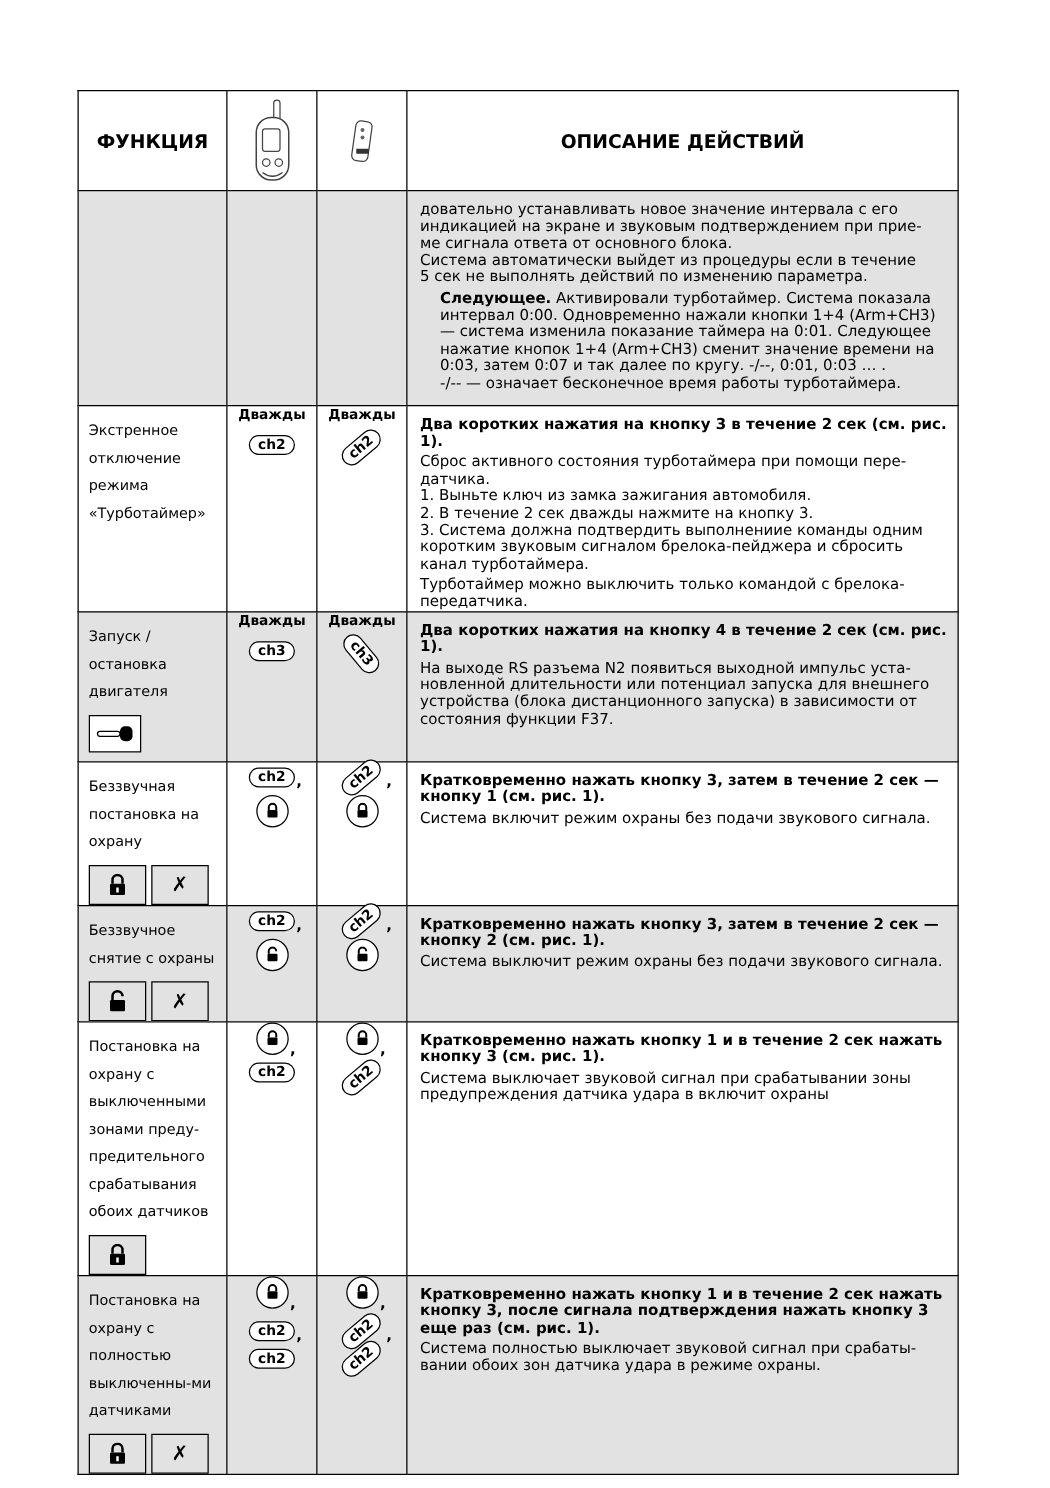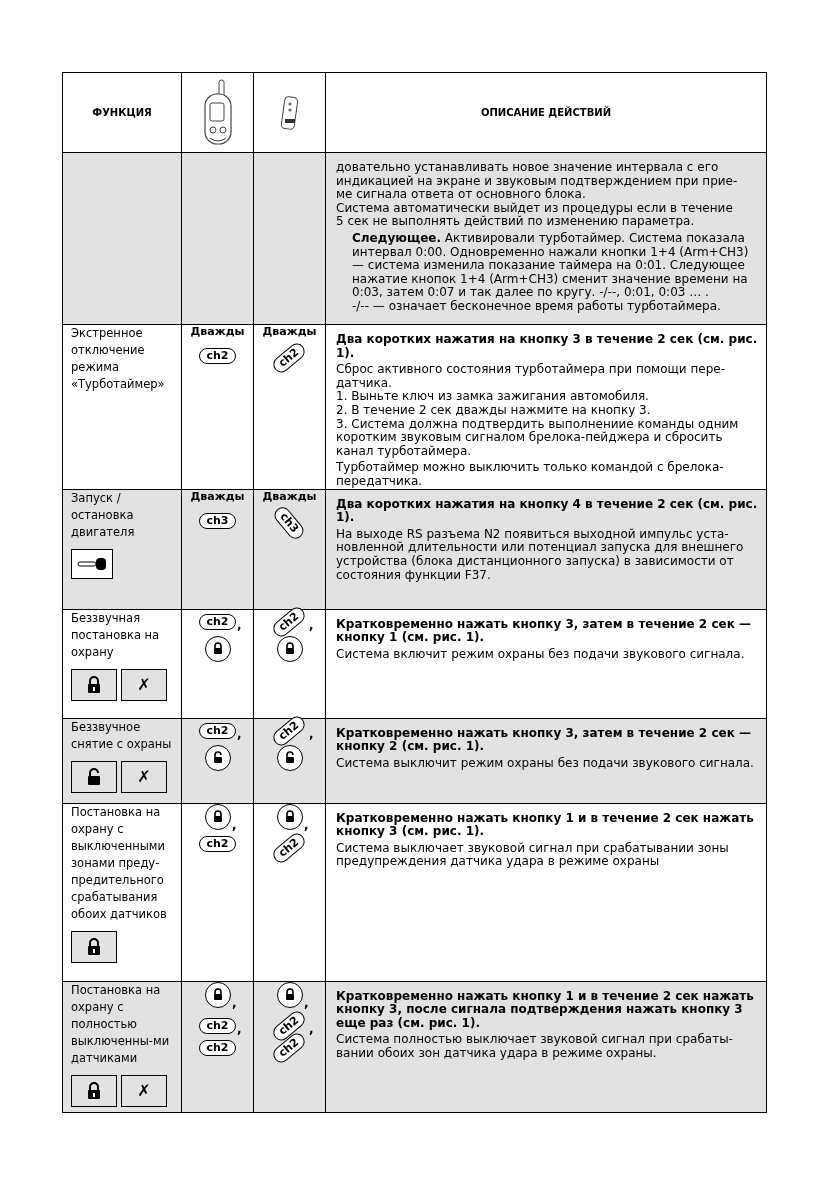--- a/index.html
+++ b/index.html
@@ -1,22 +1,22 @@
 <!DOCTYPE html>
 <html><head>
 <meta charset="utf-8">
 <style>
   html, body { margin:0; padding:0; background:#ffffff; }
   body { width:840px; height:1190px; position:relative; font-family:"DejaVu Sans", "Liberation Sans", sans-serif; color:#000; }
   table.doc { position:absolute; left:62px; top:72px; width:704px; border-collapse:collapse; table-layout:fixed; }
   table.doc td { border:1.5px solid #000; vertical-align:top; padding:0; }
   col.c1 { width:119px; } col.c2 { width:72px; } col.c3 { width:72px; } col.c4 { width:441px; }
-  tr.head td { height:79px; vertical-align:middle; text-align:center; font-weight:bold; font-size:10px;border-radius:12px; }
+  tr.head td { height:79px; vertical-align:middle; text-align:center; font-weight:bold; font-size:15px;border-radius:12px; }
   tr.gray td { background:#e2e2e2; }
-  .fn { padding:0 6px 0 8px; font-size:11.5px; line-height:17px; }
+  .fn { padding:8px 6px 0 8px; font-size:11.5px; line-height:22px; }
   .desc { padding:8px 8px 0 10px; font-size:12px; line-height:13.6px; }
   .desc .b { font-weight:bold; margin-bottom:3px; }
   .desc p { margin:0; }
   .desc .ex { padding-left:16px; margin-top:3px; }
   .desc .ex b { font-weight:bold; }
   .btncol { padding-top:8px; text-align:center; }
   .twice { font-weight:bold; font-size:11px; display:block; margin-bottom:6px; }
   .pill { display:inline-block; border:1.3px solid #000; border-radius:10px; padding:0 6px; font-weight:bold; font-size:11px; line-height:14px; background:#fff; }
   .pill.rot { transform:rotate(-40deg); margin-top:6px; }
   .pill.rot2 { transform:rotate(-40deg); }
@@ -249,21 +249,21 @@
                   <path d="M2 6 V4 a3 3 0 0 1 6 0 V6" fill="none" stroke="#000" stroke-width="1.6"></path>
                   <rect x="1" y="6" width="8" height="6" rx="1" fill="#000"></rect>
                 </svg>
               </span><span class="comma">,</span></span>
       <span class="pill rot2" style="margin-top:4px">ch2</span>
     </div>
         </td>
     <td>
           <div class="desc">
       <div class="b">Кратковременно нажать кнопку 1 и в течение 2 сек нажать кнопку 3 (см. рис. 1).</div>
-      <p>Система выключает звуковой сигнал при срабатывании зоны предупреждения датчика удара в режиме охраны</p>
+      <p>Система выключает звуковой сигнал при срабатывании зоны предупреждения датчика удара в включит охраны</p>
     </div>
         </td>
   </tr>
 
   <tr class="gray" style="height:131px">
     <td>
           <div class="fn">Постановка на охрану с полностью выключенны-ми датчиками</div>
       <div class="iconrow">
         <div class="ibox">
               <svg width="14" height="18" viewBox="0 0 14 18">

